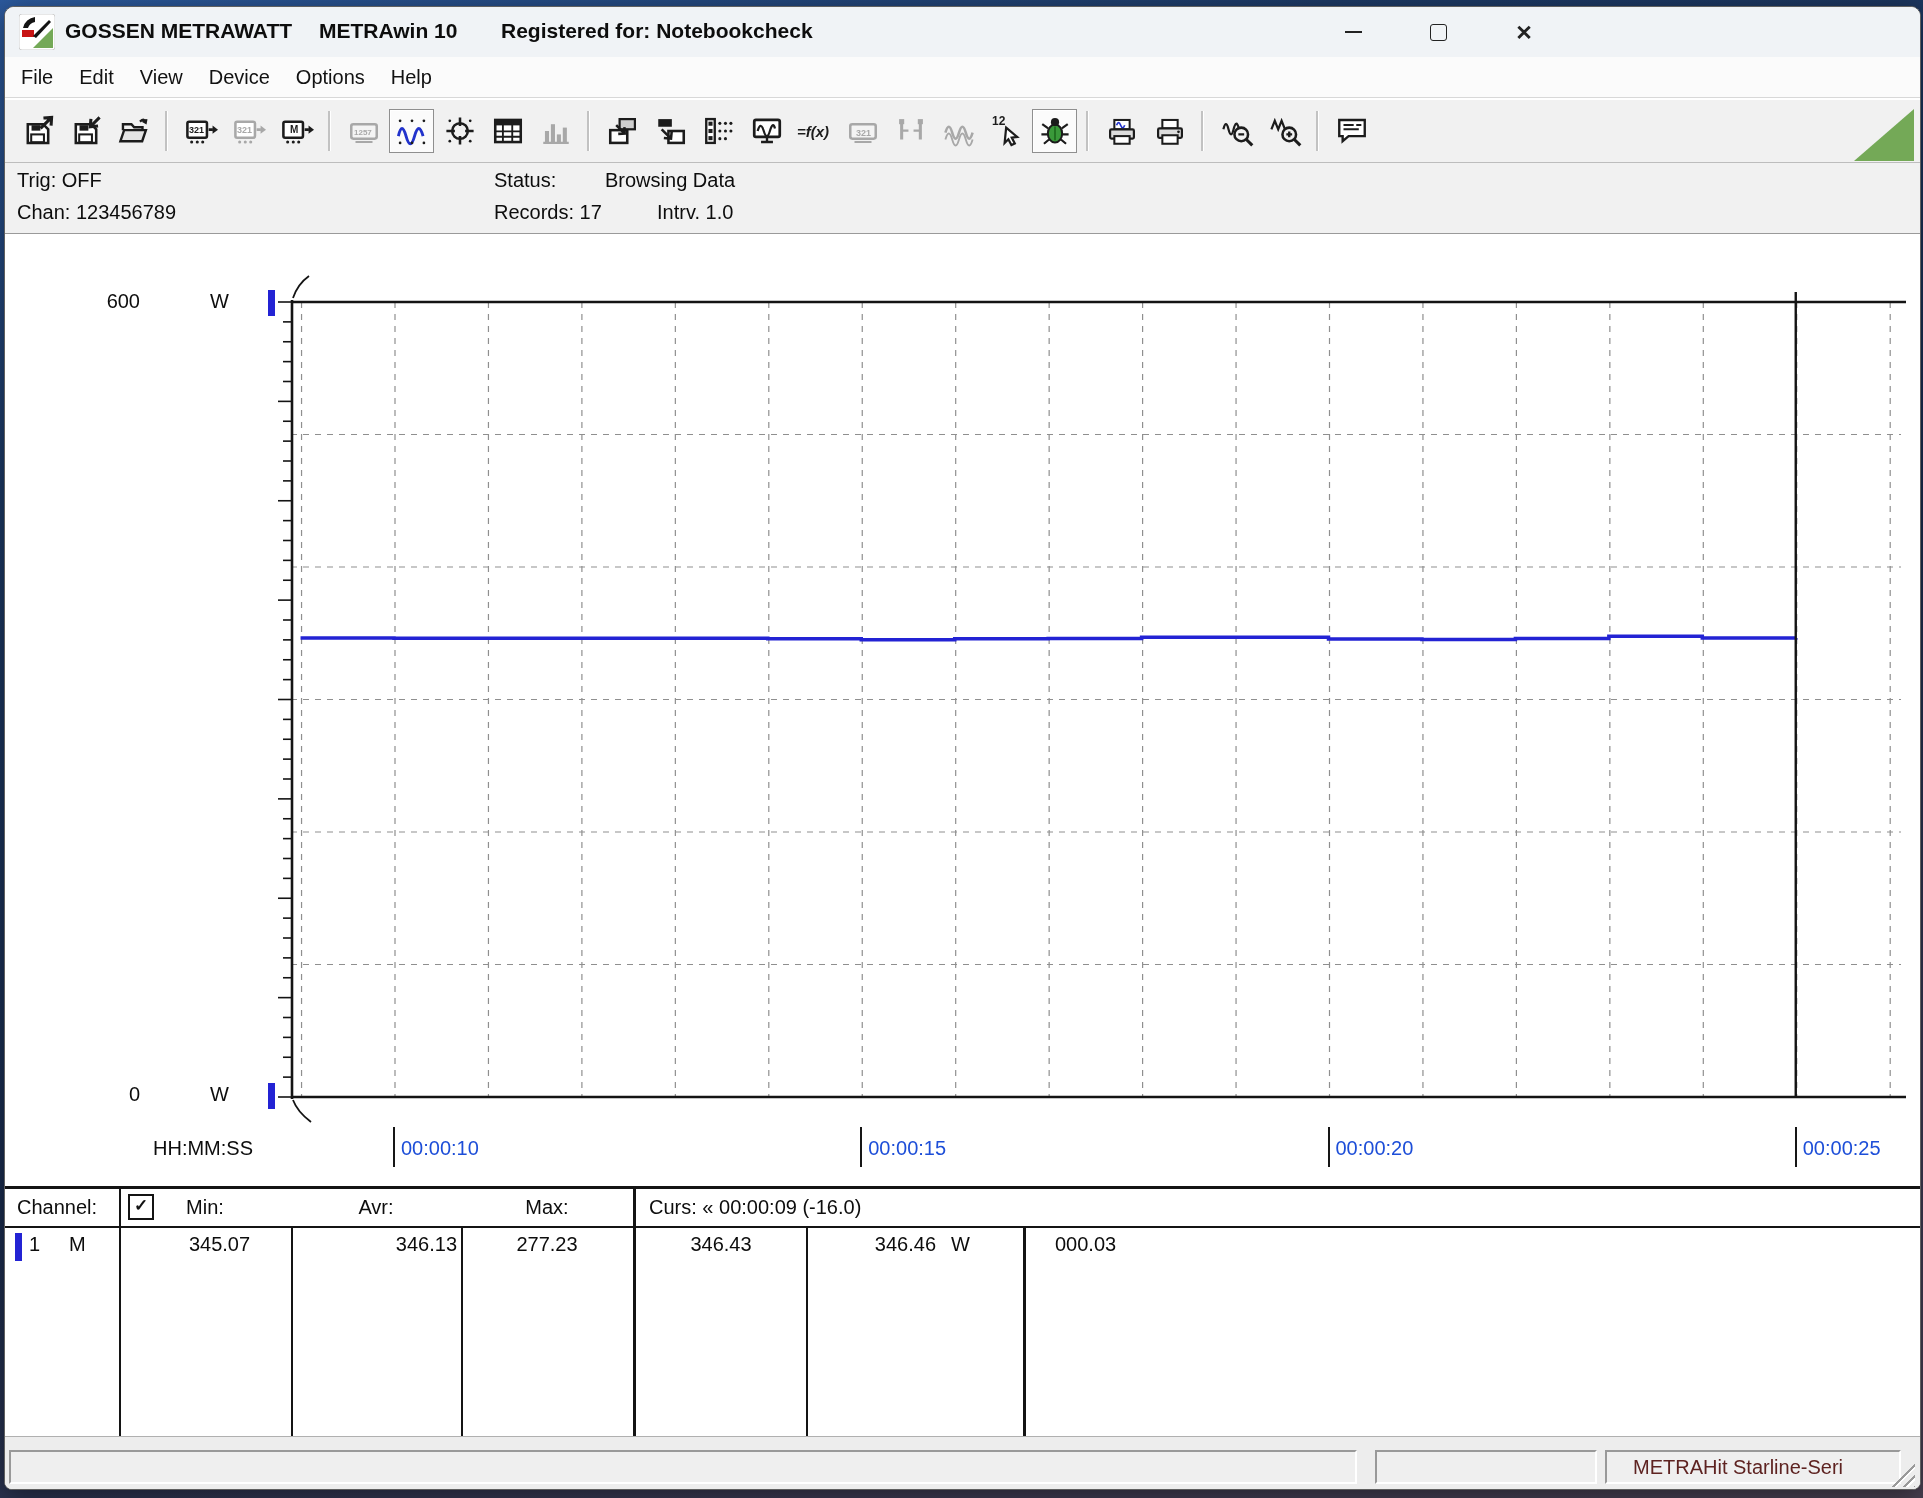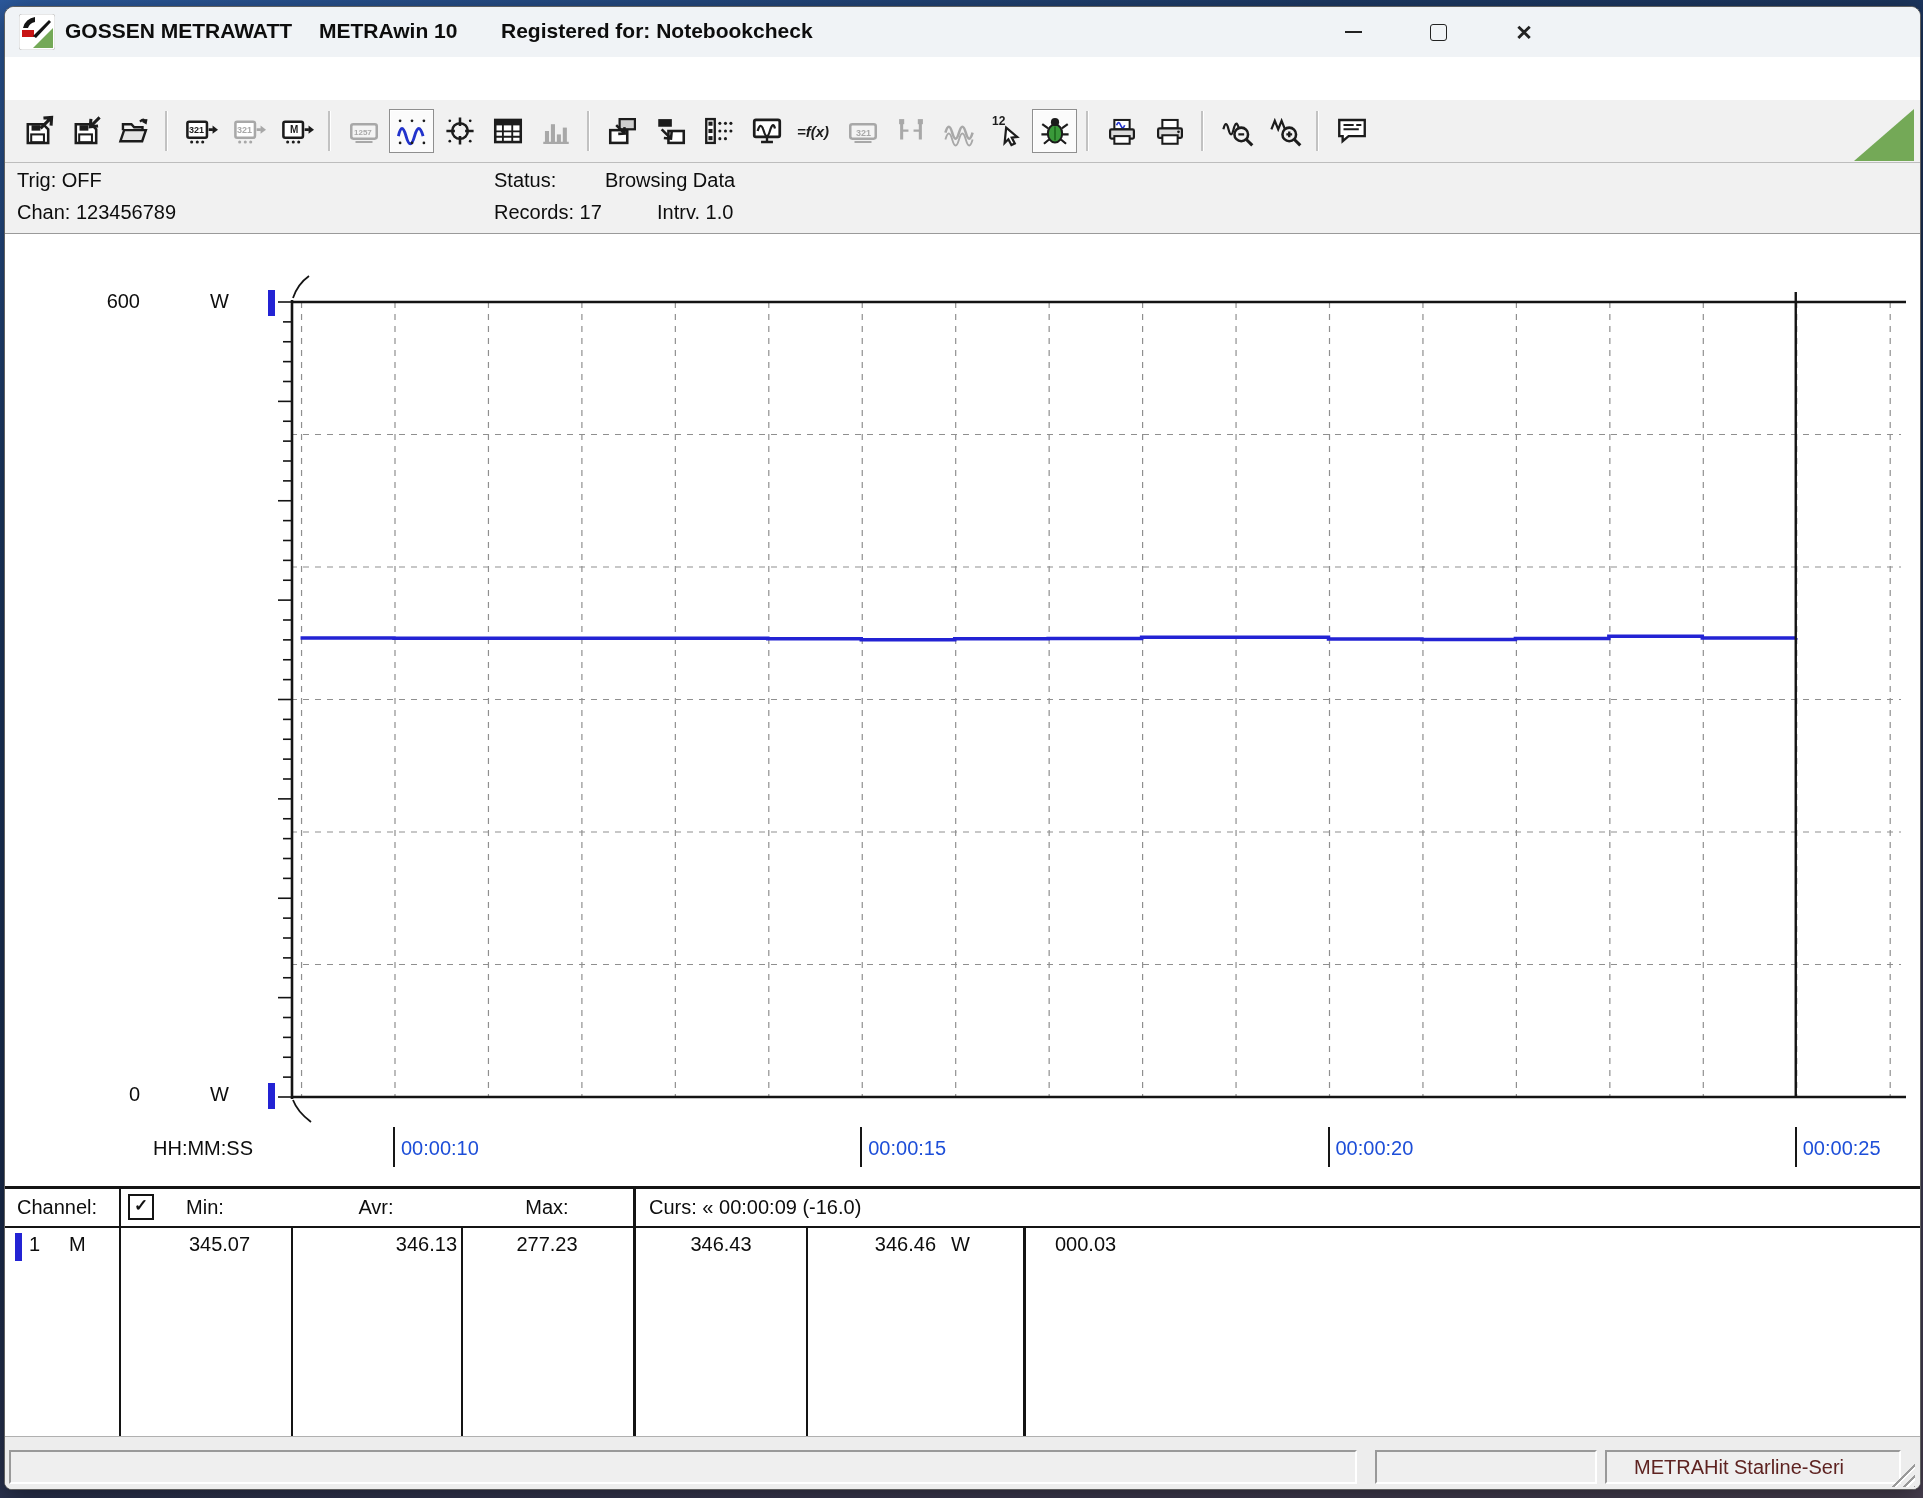--- a/index.html
+++ b/index.html
@@ -53,21 +53,21 @@
   #chtable{position:absolute;left:0;top:1179px;width:100%;height:250px;background:#fff;border-top:3px solid #141414;box-sizing:border-box;font-size:20px;color:#0d0d0d;}
   .tline{position:absolute;background:#141414;}
   .tcell{position:absolute;white-space:nowrap;}
   #chk{position:absolute;left:123px;top:5px;width:22px;height:22px;border:2px solid #141414;background:#fff;
     font-size:17px;font-weight:700;line-height:20px;text-align:center;color:#111;}
   #rowmark{position:absolute;left:10px;top:44px;width:7px;height:28px;background:#2323d4;}
   
   #statusbar{position:absolute;left:0;top:1429px;width:100%;height:55px;background:#ededed;border-top:1px solid #b0b0b0;}
   .sunken{position:absolute;top:13px;height:34px;background:#efefef;
     border-top:2px solid #999;border-left:2px solid #999;border-bottom:2px solid #fff;border-right:2px solid #fff;box-sizing:border-box;}
-  #sb-device{font-size:20px;color:#5e2321;line-height:30px;padding-left:27px;white-space:nowrap;overflow:hidden;}
+  #sb-device{font-size:20px;color:#5e2321;line-height:30px;padding-left:20px;white-space:nowrap;overflow:hidden;margin-left:6px;}
   #grip{position:absolute;right:5px;bottom:5px;width:26px;height:26px;
     background:repeating-linear-gradient(135deg,transparent 0 4px,#9a9a9a 4px 6px,#fff 6px 8px);
     clip-path:polygon(100% 0,100% 100%,0 100%);}
 </style>
 </head>
 <body>
 
 <svg width="0" height="0" style="position:absolute">
   <defs>
     <symbol id="sym-floppy-out" viewBox="0 0 20 20">
@@ -224,20 +224,28 @@
         <div class="minbar"></div>
       </div>
     <div class="wbtn" style="left:1410px">
         <div class="maxbox"></div>
       </div>
     <div class="wbtn" style="left:1496px">
         <div class="closex">✕</div>
       </div>
   </div>
 
+  <div id="menubar">
+      <span class="mitem">File</span>
+      <span class="mitem">Edit</span>
+      <span class="mitem">View</span>
+      <span class="mitem">Device</span>
+      <span class="mitem">Options</span>
+      <span class="mitem">Help</span>
+    </div>
 
   <div id="toolbar">
     <button class="tbtn">
         <svg viewBox="0 0 20 20">
           <use href="#sym-floppy-out"></use>
         </svg>
       </button>
       <button class="tbtn">
         <svg viewBox="0 0 20 20">
           <use href="#sym-floppy-in"></use>

